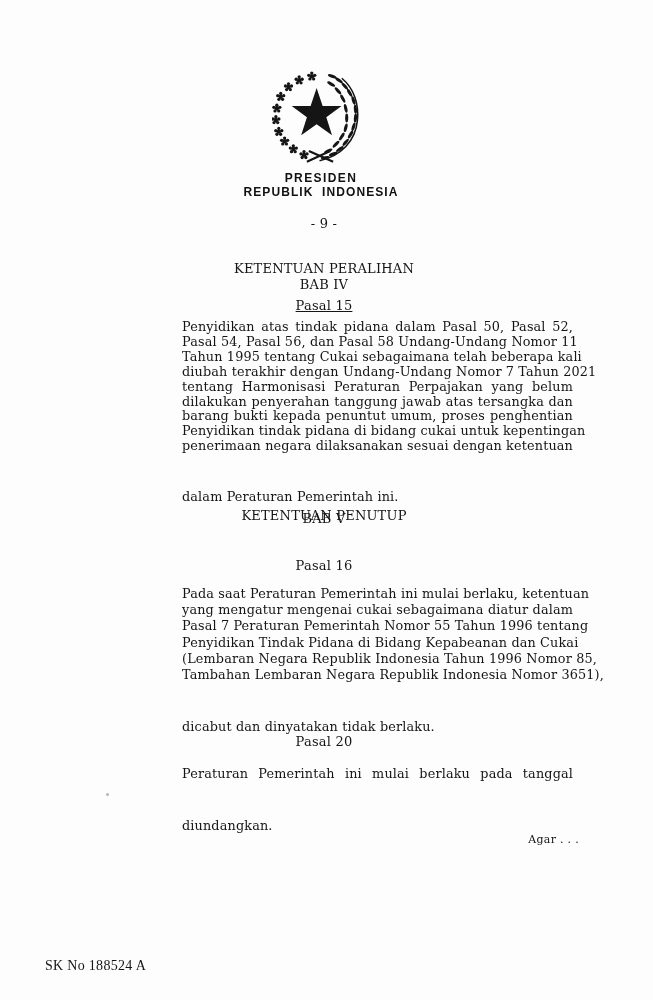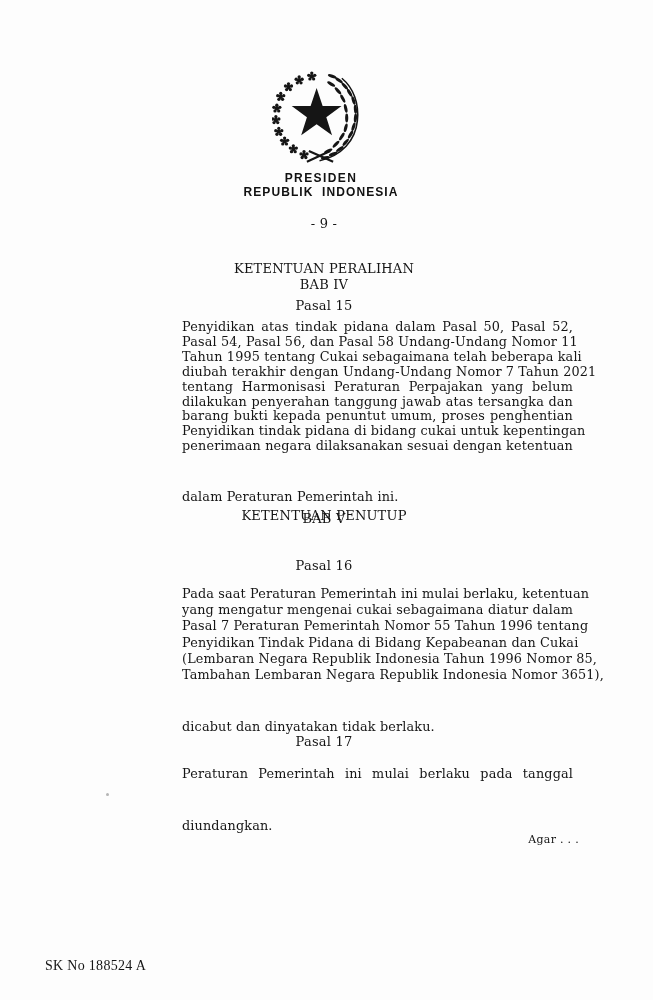--- a/index.html
+++ b/index.html
@@ -24,21 +24,21 @@
   .lh2{top:185px;font-size:12px;letter-spacing:1.1px;word-spacing:4px;}
 
   
   .c{
     position:absolute;left:124px;width:400px;text-align:center;
     font-size:13px;line-height:16px;letter-spacing:.2px;
   }
   .pnum{top:216px;}
   .bab4{top:233px;margin-top:44px;}
   .ket4{top:261px;}
-  .p15{top:298px;}
+  .p15{top:298px;text-decoration:underline;}
   .bab5{top:511px;}
   .ket5{top:508px;}
   .p16{top:558px;}
   .p17{top:734px;}
 
   
   .para{
     position:absolute;left:182px;width:391px;
     font-size:12.8px;letter-spacing:.15px;
   }
@@ -162,21 +162,21 @@
   <div class="para para2">
       <div class="jline">Pada saat Peraturan Pemerintah ini mulai berlaku, ketentuan</div>
       <div class="jline">yang mengatur mengenai cukai sebagaimana diatur dalam</div>
       <div class="jline">Pasal 7 Peraturan Pemerintah Nomor 55 Tahun 1996 tentang</div>
       <div class="jline">Penyidikan Tindak Pidana di Bidang Kepabeanan dan Cukai</div>
       <div class="jline">(Lembaran Negara Republik Indonesia Tahun 1996 Nomor 85,</div>
       <div class="jline">Tambahan Lembaran Negara Republik Indonesia Nomor 3651),</div>
       <div class="jline last">dicabut dan dinyatakan tidak berlaku.</div>
     </div>
 
-  <div class="c p17">Pasal 17</div>
+  <div class="c p17">Pasal 20</div>
   <div class="para para3">
       <div class="jline">Peraturan Pemerintah ini mulai berlaku pada tanggal</div>
       <div class="jline last">diundangkan.</div>
     </div>
 
   <div class="agar">Agar . . .</div>
 
   <div class="speck"></div>
 
   <div class="sk">SK No 188524 A</div>

